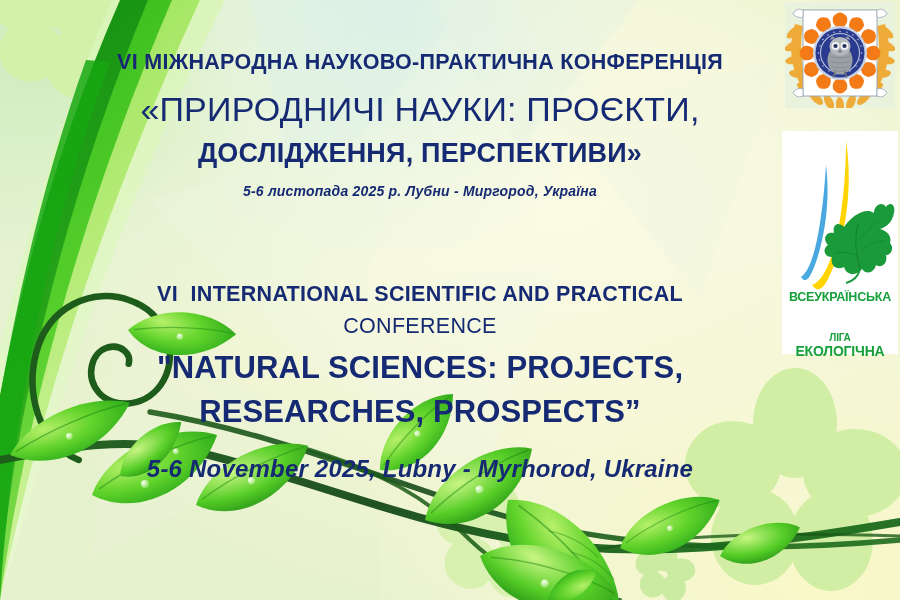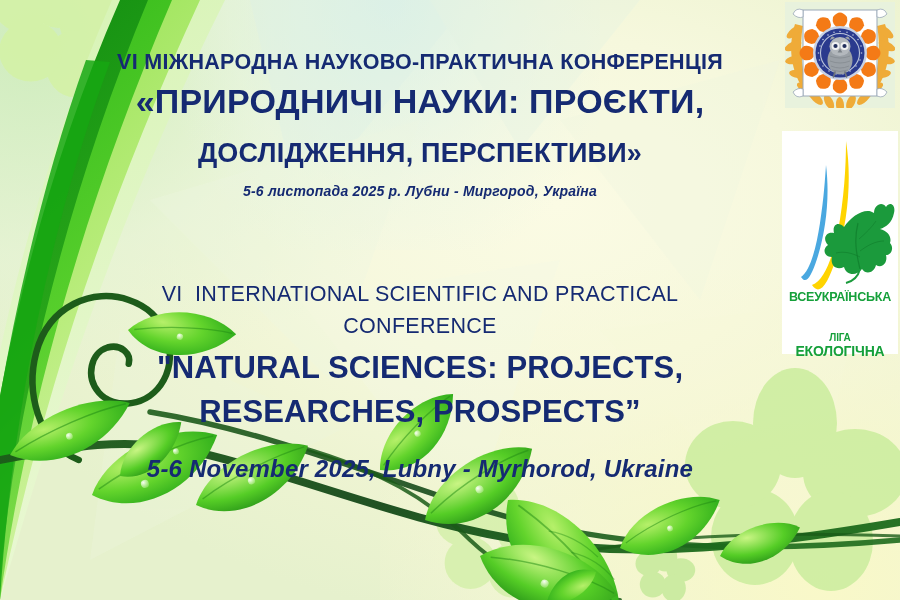--- a/index.html
+++ b/index.html
@@ -29,25 +29,25 @@
     background:radial-gradient(ellipse at 50% 0%, rgba(214,240,236,.75) 0%, rgba(231,245,232,.35) 55%, rgba(240,247,228,0) 80%);
   }
 
   
   .text-wrap{position:absolute;left:60px;top:0;width:720px;height:529px;}
   .ln{
     position:absolute;width:100%;text-align:center;
     color:#152a72;white-space:pre;line-height:1;
   }
   .uk-kicker{top:52px;font-size:21.5px;font-weight:700;letter-spacing:.3px;}
-  .uk-t1{top:84px;font-size:34px;font-weight:700;letter-spacing:.2px;}
+  .uk-t1{top:92px;font-size:34px;font-weight:400;letter-spacing:.2px;}
   .uk-t2{top:140px;font-size:27px;font-weight:800;letter-spacing:.2px;}
   .uk-date{top:184px;font-size:14px;font-style:italic;font-weight:600;letter-spacing:.2px;}
 
-  .en-k1{top:284px;font-size:21.5px;font-weight:400;letter-spacing:.3px;}
+  .en-k1{top:284px;font-size:21.5px;font-weight:700;letter-spacing:.3px;}
   .en-k2{top:316px;font-size:21.5px;font-weight:400;letter-spacing:.3px;}
   .en-t1{top:352px;font-size:31px;font-weight:800;letter-spacing:.1px;}
   .en-t2{top:396px;font-size:31px;font-weight:800;letter-spacing:.1px;}
   .en-date{top:457px;font-size:24px;font-style:italic;font-weight:600;letter-spacing:.2px;}
 
   
   .logo-owl{
     position:absolute;left:785px;top:2px;width:110px;height:106px;
     background:#e8f2dd;
   }

